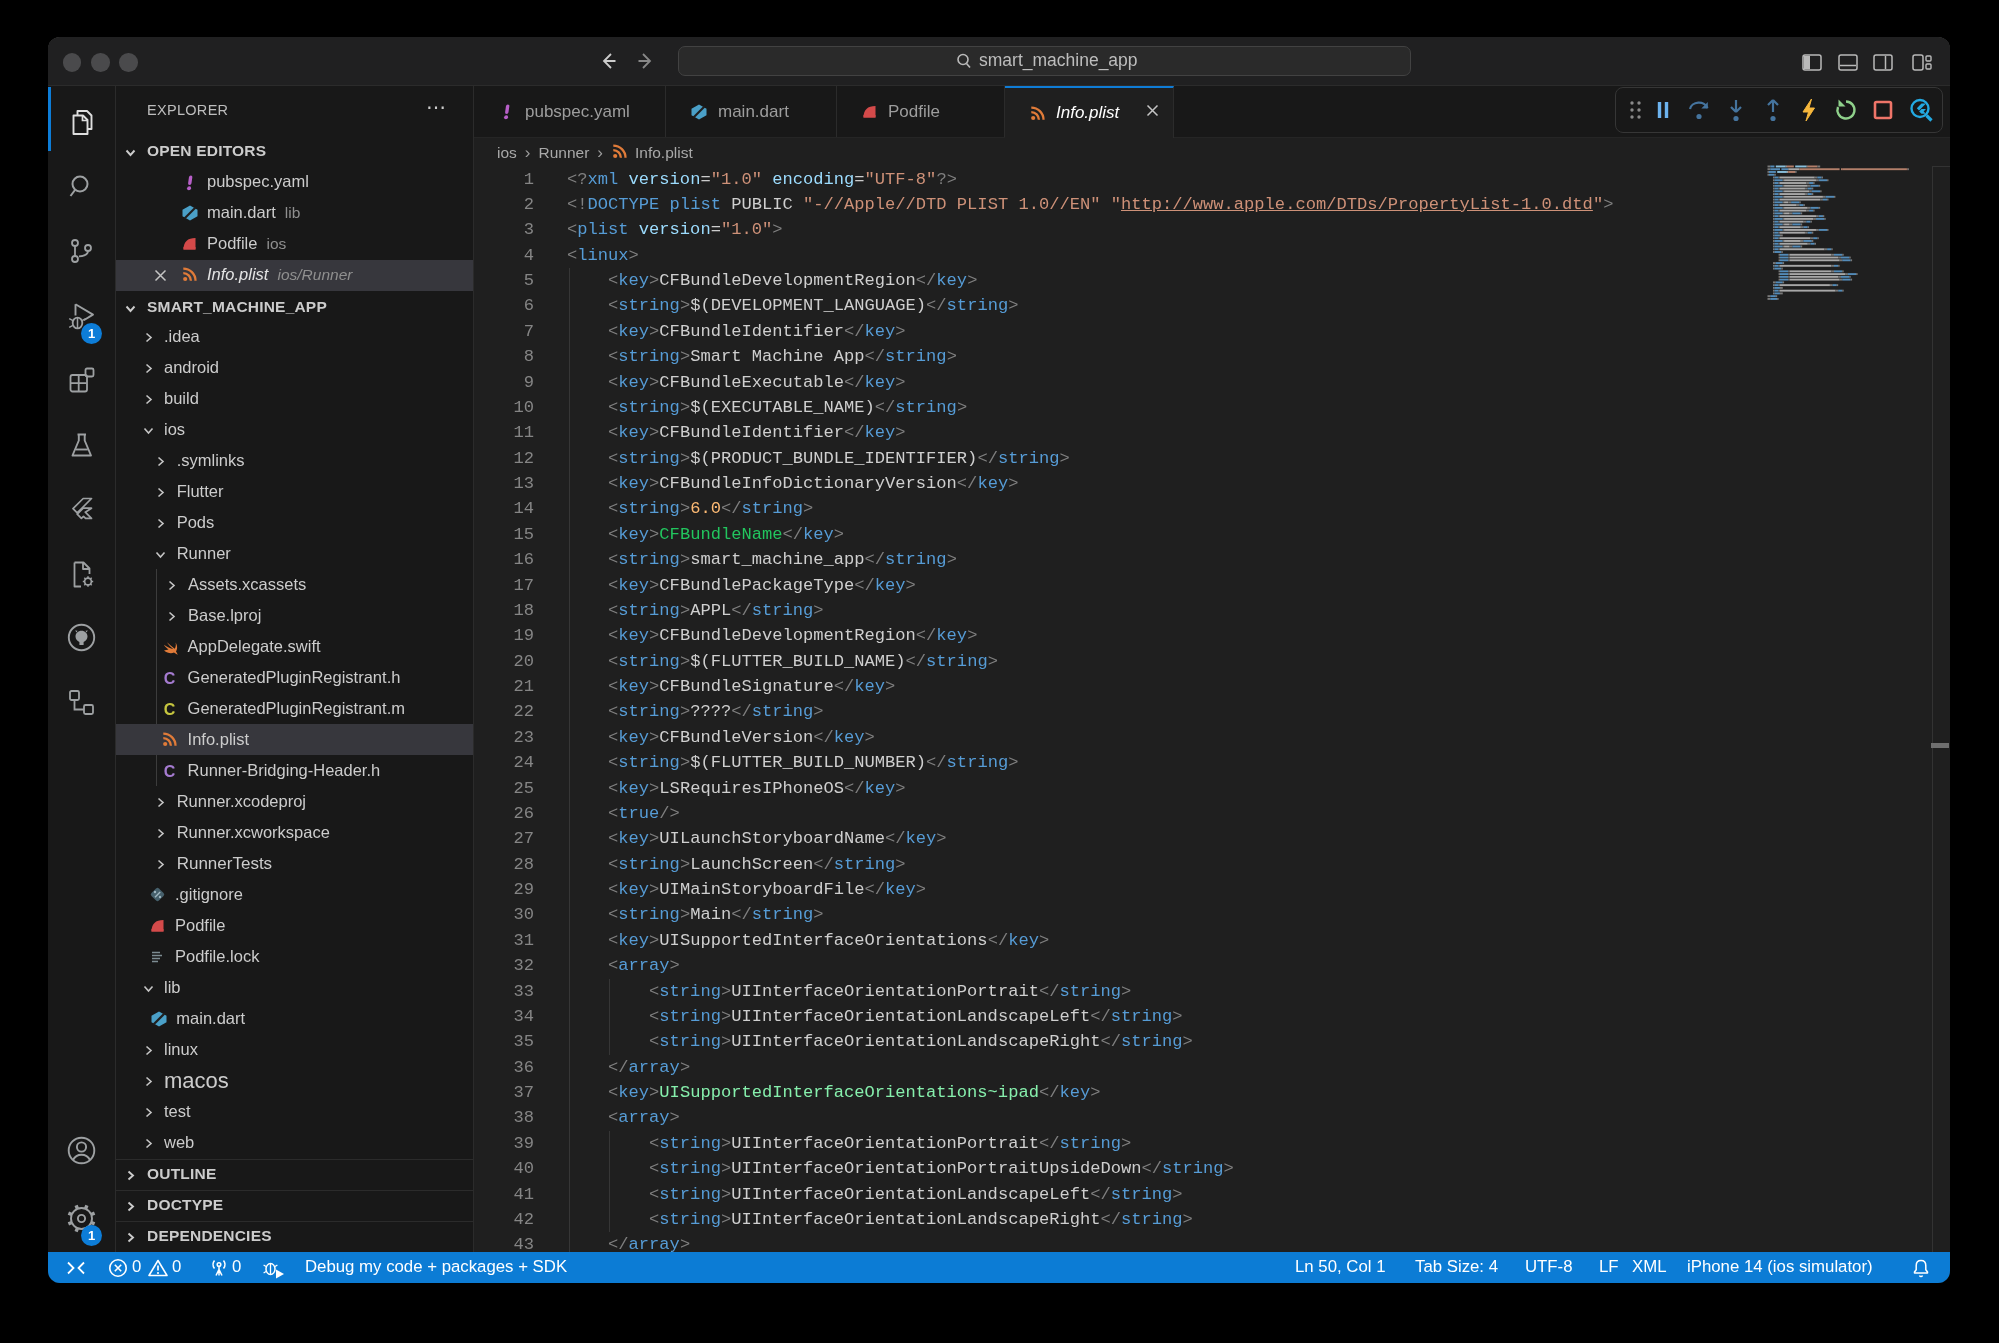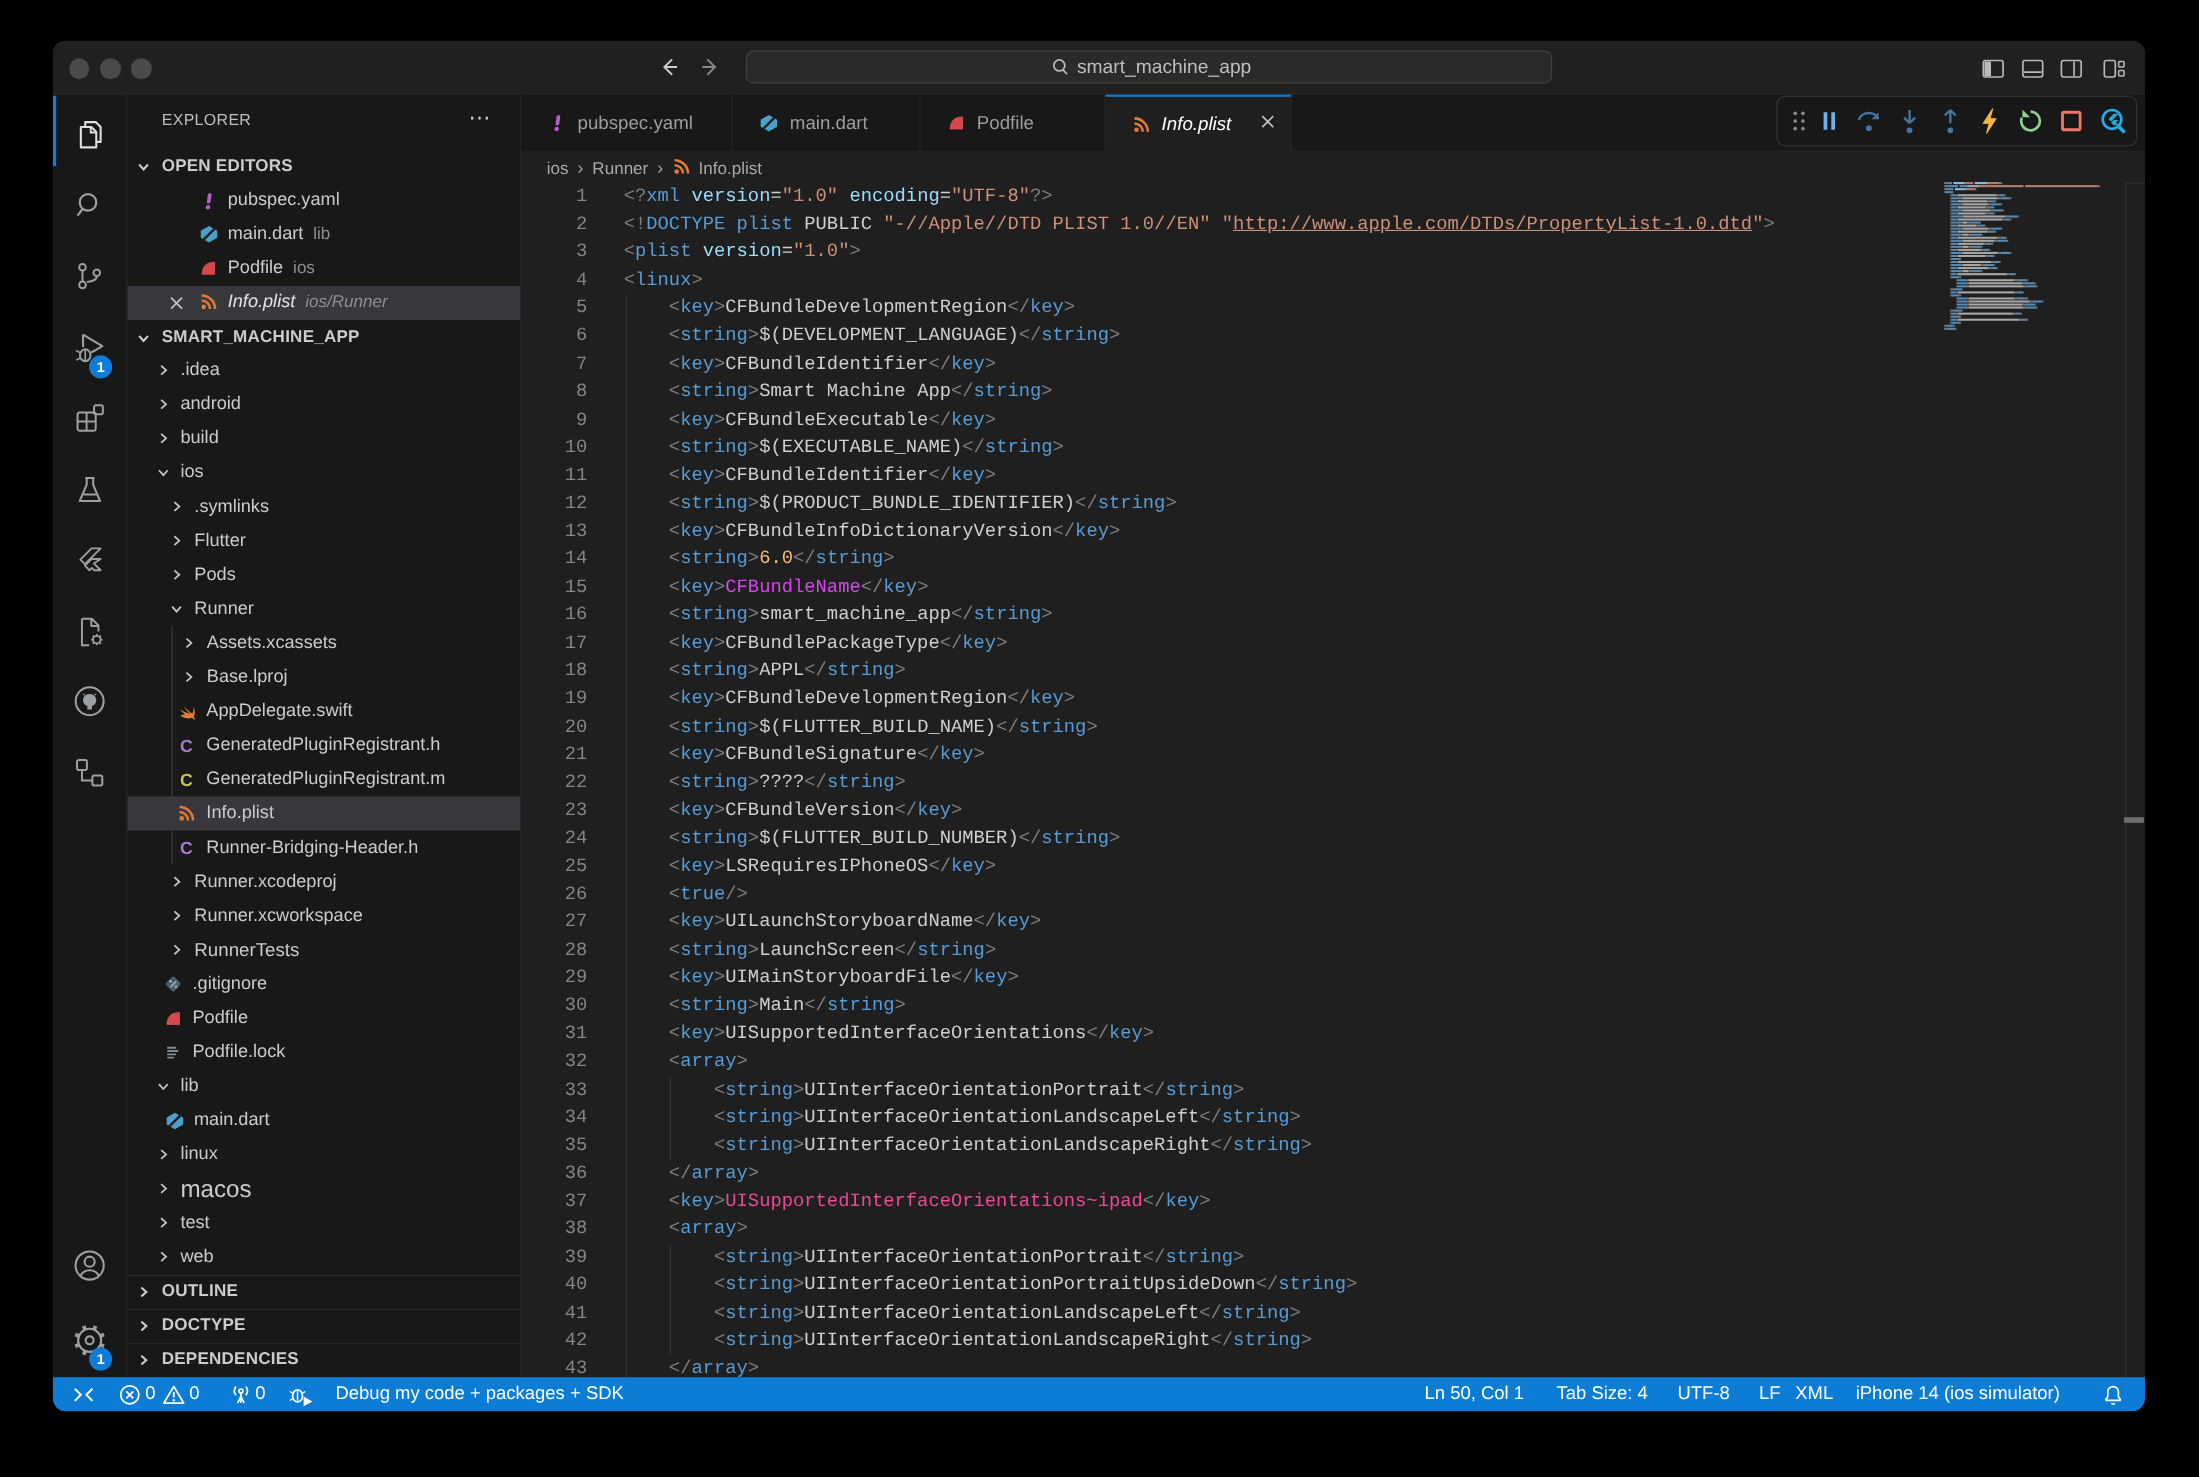--- a/index.html
+++ b/index.html
@@ -260,21 +260,21 @@
     <span style="color:#7f7f7f">&lt;</span><span style="color:#569cd6">key</span><span style="color:#7f7f7f">&gt;</span><span style="color:#cfcfcf">CFBundleDevelopmentRegion</span><span style="color:#7f7f7f">&lt;/</span><span style="color:#569cd6">key</span><span style="color:#7f7f7f">&gt;</span>
     <span style="color:#7f7f7f">&lt;</span><span style="color:#569cd6">string</span><span style="color:#7f7f7f">&gt;</span><span style="color:#cfcfcf">$(DEVELOPMENT_LANGUAGE)</span><span style="color:#7f7f7f">&lt;/</span><span style="color:#569cd6">string</span><span style="color:#7f7f7f">&gt;</span>
     <span style="color:#7f7f7f">&lt;</span><span style="color:#569cd6">key</span><span style="color:#7f7f7f">&gt;</span><span style="color:#cfcfcf">CFBundleIdentifier</span><span style="color:#7f7f7f">&lt;/</span><span style="color:#569cd6">key</span><span style="color:#7f7f7f">&gt;</span>
     <span style="color:#7f7f7f">&lt;</span><span style="color:#569cd6">string</span><span style="color:#7f7f7f">&gt;</span><span style="color:#cfcfcf">Smart Machine App</span><span style="color:#7f7f7f">&lt;/</span><span style="color:#569cd6">string</span><span style="color:#7f7f7f">&gt;</span>
     <span style="color:#7f7f7f">&lt;</span><span style="color:#569cd6">key</span><span style="color:#7f7f7f">&gt;</span><span style="color:#cfcfcf">CFBundleExecutable</span><span style="color:#7f7f7f">&lt;/</span><span style="color:#569cd6">key</span><span style="color:#7f7f7f">&gt;</span>
     <span style="color:#7f7f7f">&lt;</span><span style="color:#569cd6">string</span><span style="color:#7f7f7f">&gt;</span><span style="color:#cfcfcf">$(EXECUTABLE_NAME)</span><span style="color:#7f7f7f">&lt;/</span><span style="color:#569cd6">string</span><span style="color:#7f7f7f">&gt;</span>
     <span style="color:#7f7f7f">&lt;</span><span style="color:#569cd6">key</span><span style="color:#7f7f7f">&gt;</span><span style="color:#cfcfcf">CFBundleIdentifier</span><span style="color:#7f7f7f">&lt;/</span><span style="color:#569cd6">key</span><span style="color:#7f7f7f">&gt;</span>
     <span style="color:#7f7f7f">&lt;</span><span style="color:#569cd6">string</span><span style="color:#7f7f7f">&gt;</span><span style="color:#cfcfcf">$(PRODUCT_BUNDLE_IDENTIFIER)</span><span style="color:#7f7f7f">&lt;/</span><span style="color:#569cd6">string</span><span style="color:#7f7f7f">&gt;</span>
     <span style="color:#7f7f7f">&lt;</span><span style="color:#569cd6">key</span><span style="color:#7f7f7f">&gt;</span><span style="color:#cfcfcf">CFBundleInfoDictionaryVersion</span><span style="color:#7f7f7f">&lt;/</span><span style="color:#569cd6">key</span><span style="color:#7f7f7f">&gt;</span>
     <span style="color:#7f7f7f">&lt;</span><span style="color:#569cd6">string</span><span style="color:#7f7f7f">&gt;</span><span style="color:#fdba74">6.0</span><span style="color:#7f7f7f">&lt;/</span><span style="color:#569cd6">string</span><span style="color:#7f7f7f">&gt;</span>
-    <span style="color:#7f7f7f">&lt;</span><span style="color:#569cd6">key</span><span style="color:#7f7f7f">&gt;</span><span style="color:#d946ef">CFBundleName</span><span style="color:#7f7f7f">&lt;/</span><span style="color:#569cd6">key</span><span style="color:#7f7f7f">&gt;</span>
+    <span style="color:#7f7f7f">&lt;</span><span style="color:#569cd6">key</span><span style="color:#7f7f7f">&gt;</span><span style="color:#22c55e">CFBundleName</span><span style="color:#7f7f7f">&lt;/</span><span style="color:#569cd6">key</span><span style="color:#7f7f7f">&gt;</span>
     <span style="color:#7f7f7f">&lt;</span><span style="color:#569cd6">string</span><span style="color:#7f7f7f">&gt;</span><span style="color:#cfcfcf">smart_machine_app</span><span style="color:#7f7f7f">&lt;/</span><span style="color:#569cd6">string</span><span style="color:#7f7f7f">&gt;</span>
     <span style="color:#7f7f7f">&lt;</span><span style="color:#569cd6">key</span><span style="color:#7f7f7f">&gt;</span><span style="color:#cfcfcf">CFBundlePackageType</span><span style="color:#7f7f7f">&lt;/</span><span style="color:#569cd6">key</span><span style="color:#7f7f7f">&gt;</span>
     <span style="color:#7f7f7f">&lt;</span><span style="color:#569cd6">string</span><span style="color:#7f7f7f">&gt;</span><span style="color:#cfcfcf">APPL</span><span style="color:#7f7f7f">&lt;/</span><span style="color:#569cd6">string</span><span style="color:#7f7f7f">&gt;</span>
     <span style="color:#7f7f7f">&lt;</span><span style="color:#569cd6">key</span><span style="color:#7f7f7f">&gt;</span><span style="color:#cfcfcf">CFBundleDevelopmentRegion</span><span style="color:#7f7f7f">&lt;/</span><span style="color:#569cd6">key</span><span style="color:#7f7f7f">&gt;</span>
     <span style="color:#7f7f7f">&lt;</span><span style="color:#569cd6">string</span><span style="color:#7f7f7f">&gt;</span><span style="color:#cfcfcf">$(FLUTTER_BUILD_NAME)</span><span style="color:#7f7f7f">&lt;/</span><span style="color:#569cd6">string</span><span style="color:#7f7f7f">&gt;</span>
     <span style="color:#7f7f7f">&lt;</span><span style="color:#569cd6">key</span><span style="color:#7f7f7f">&gt;</span><span style="color:#cfcfcf">CFBundleSignature</span><span style="color:#7f7f7f">&lt;/</span><span style="color:#569cd6">key</span><span style="color:#7f7f7f">&gt;</span>
     <span style="color:#7f7f7f">&lt;</span><span style="color:#569cd6">string</span><span style="color:#7f7f7f">&gt;</span><span style="color:#cfcfcf">????</span><span style="color:#7f7f7f">&lt;/</span><span style="color:#569cd6">string</span><span style="color:#7f7f7f">&gt;</span>
     <span style="color:#7f7f7f">&lt;</span><span style="color:#569cd6">key</span><span style="color:#7f7f7f">&gt;</span><span style="color:#cfcfcf">CFBundleVersion</span><span style="color:#7f7f7f">&lt;/</span><span style="color:#569cd6">key</span><span style="color:#7f7f7f">&gt;</span>
     <span style="color:#7f7f7f">&lt;</span><span style="color:#569cd6">string</span><span style="color:#7f7f7f">&gt;</span><span style="color:#cfcfcf">$(FLUTTER_BUILD_NUMBER)</span><span style="color:#7f7f7f">&lt;/</span><span style="color:#569cd6">string</span><span style="color:#7f7f7f">&gt;</span>
     <span style="color:#7f7f7f">&lt;</span><span style="color:#569cd6">key</span><span style="color:#7f7f7f">&gt;</span><span style="color:#cfcfcf">LSRequiresIPhoneOS</span><span style="color:#7f7f7f">&lt;/</span><span style="color:#569cd6">key</span><span style="color:#7f7f7f">&gt;</span>
@@ -282,21 +282,21 @@
     <span style="color:#7f7f7f">&lt;</span><span style="color:#569cd6">key</span><span style="color:#7f7f7f">&gt;</span><span style="color:#cfcfcf">UILaunchStoryboardName</span><span style="color:#7f7f7f">&lt;/</span><span style="color:#569cd6">key</span><span style="color:#7f7f7f">&gt;</span>
     <span style="color:#7f7f7f">&lt;</span><span style="color:#569cd6">string</span><span style="color:#7f7f7f">&gt;</span><span style="color:#cfcfcf">LaunchScreen</span><span style="color:#7f7f7f">&lt;/</span><span style="color:#569cd6">string</span><span style="color:#7f7f7f">&gt;</span>
     <span style="color:#7f7f7f">&lt;</span><span style="color:#569cd6">key</span><span style="color:#7f7f7f">&gt;</span><span style="color:#cfcfcf">UIMainStoryboardFile</span><span style="color:#7f7f7f">&lt;/</span><span style="color:#569cd6">key</span><span style="color:#7f7f7f">&gt;</span>
     <span style="color:#7f7f7f">&lt;</span><span style="color:#569cd6">string</span><span style="color:#7f7f7f">&gt;</span><span style="color:#cfcfcf">Main</span><span style="color:#7f7f7f">&lt;/</span><span style="color:#569cd6">string</span><span style="color:#7f7f7f">&gt;</span>
     <span style="color:#7f7f7f">&lt;</span><span style="color:#569cd6">key</span><span style="color:#7f7f7f">&gt;</span><span style="color:#cfcfcf">UISupportedInterfaceOrientations</span><span style="color:#7f7f7f">&lt;/</span><span style="color:#569cd6">key</span><span style="color:#7f7f7f">&gt;</span>
     <span style="color:#7f7f7f">&lt;</span><span style="color:#569cd6">array</span><span style="color:#7f7f7f">&gt;</span>
         <span style="color:#7f7f7f">&lt;</span><span style="color:#569cd6">string</span><span style="color:#7f7f7f">&gt;</span><span style="color:#cfcfcf">UIInterfaceOrientationPortrait</span><span style="color:#7f7f7f">&lt;/</span><span style="color:#569cd6">string</span><span style="color:#7f7f7f">&gt;</span>
         <span style="color:#7f7f7f">&lt;</span><span style="color:#569cd6">string</span><span style="color:#7f7f7f">&gt;</span><span style="color:#cfcfcf">UIInterfaceOrientationLandscapeLeft</span><span style="color:#7f7f7f">&lt;/</span><span style="color:#569cd6">string</span><span style="color:#7f7f7f">&gt;</span>
         <span style="color:#7f7f7f">&lt;</span><span style="color:#569cd6">string</span><span style="color:#7f7f7f">&gt;</span><span style="color:#cfcfcf">UIInterfaceOrientationLandscapeRight</span><span style="color:#7f7f7f">&lt;/</span><span style="color:#569cd6">string</span><span style="color:#7f7f7f">&gt;</span>
     <span style="color:#7f7f7f">&lt;/</span><span style="color:#569cd6">array</span><span style="color:#7f7f7f">&gt;</span>
-    <span style="color:#7f7f7f">&lt;</span><span style="color:#569cd6">key</span><span style="color:#7f7f7f">&gt;</span><span style="color:#ec4899">UISupportedInterfaceOrientations~ipad</span><span style="color:#7f7f7f">&lt;/</span><span style="color:#569cd6">key</span><span style="color:#7f7f7f">&gt;</span>
+    <span style="color:#7f7f7f">&lt;</span><span style="color:#569cd6">key</span><span style="color:#7f7f7f">&gt;</span><span style="color:#86efac">UISupportedInterfaceOrientations~ipad</span><span style="color:#7f7f7f">&lt;/</span><span style="color:#569cd6">key</span><span style="color:#7f7f7f">&gt;</span>
     <span style="color:#7f7f7f">&lt;</span><span style="color:#569cd6">array</span><span style="color:#7f7f7f">&gt;</span>
         <span style="color:#7f7f7f">&lt;</span><span style="color:#569cd6">string</span><span style="color:#7f7f7f">&gt;</span><span style="color:#cfcfcf">UIInterfaceOrientationPortrait</span><span style="color:#7f7f7f">&lt;/</span><span style="color:#569cd6">string</span><span style="color:#7f7f7f">&gt;</span>
         <span style="color:#7f7f7f">&lt;</span><span style="color:#569cd6">string</span><span style="color:#7f7f7f">&gt;</span><span style="color:#cfcfcf">UIInterfaceOrientationPortraitUpsideDown</span><span style="color:#7f7f7f">&lt;/</span><span style="color:#569cd6">string</span><span style="color:#7f7f7f">&gt;</span>
         <span style="color:#7f7f7f">&lt;</span><span style="color:#569cd6">string</span><span style="color:#7f7f7f">&gt;</span><span style="color:#cfcfcf">UIInterfaceOrientationLandscapeLeft</span><span style="color:#7f7f7f">&lt;/</span><span style="color:#569cd6">string</span><span style="color:#7f7f7f">&gt;</span>
         <span style="color:#7f7f7f">&lt;</span><span style="color:#569cd6">string</span><span style="color:#7f7f7f">&gt;</span><span style="color:#cfcfcf">UIInterfaceOrientationLandscapeRight</span><span style="color:#7f7f7f">&lt;/</span><span style="color:#569cd6">string</span><span style="color:#7f7f7f">&gt;</span>
     <span style="color:#7f7f7f">&lt;/</span><span style="color:#569cd6">array</span><span style="color:#7f7f7f">&gt;</span></div>
 <svg class="abs" style="left:0;top:0" width="1902" height="1246">
       <rect x="1719.5" y="128.50" width="2.77" height="1.9" fill="#8a8a8a" fill-opacity="0.85"></rect>
       <rect x="1722.3" y="128.50" width="4.16" height="1.9" fill="#5d9fd4" fill-opacity="0.85"></rect>
       <rect x="1727.8" y="128.50" width="9.70" height="1.9" fill="#9cdcfe" fill-opacity="0.85"></rect>

